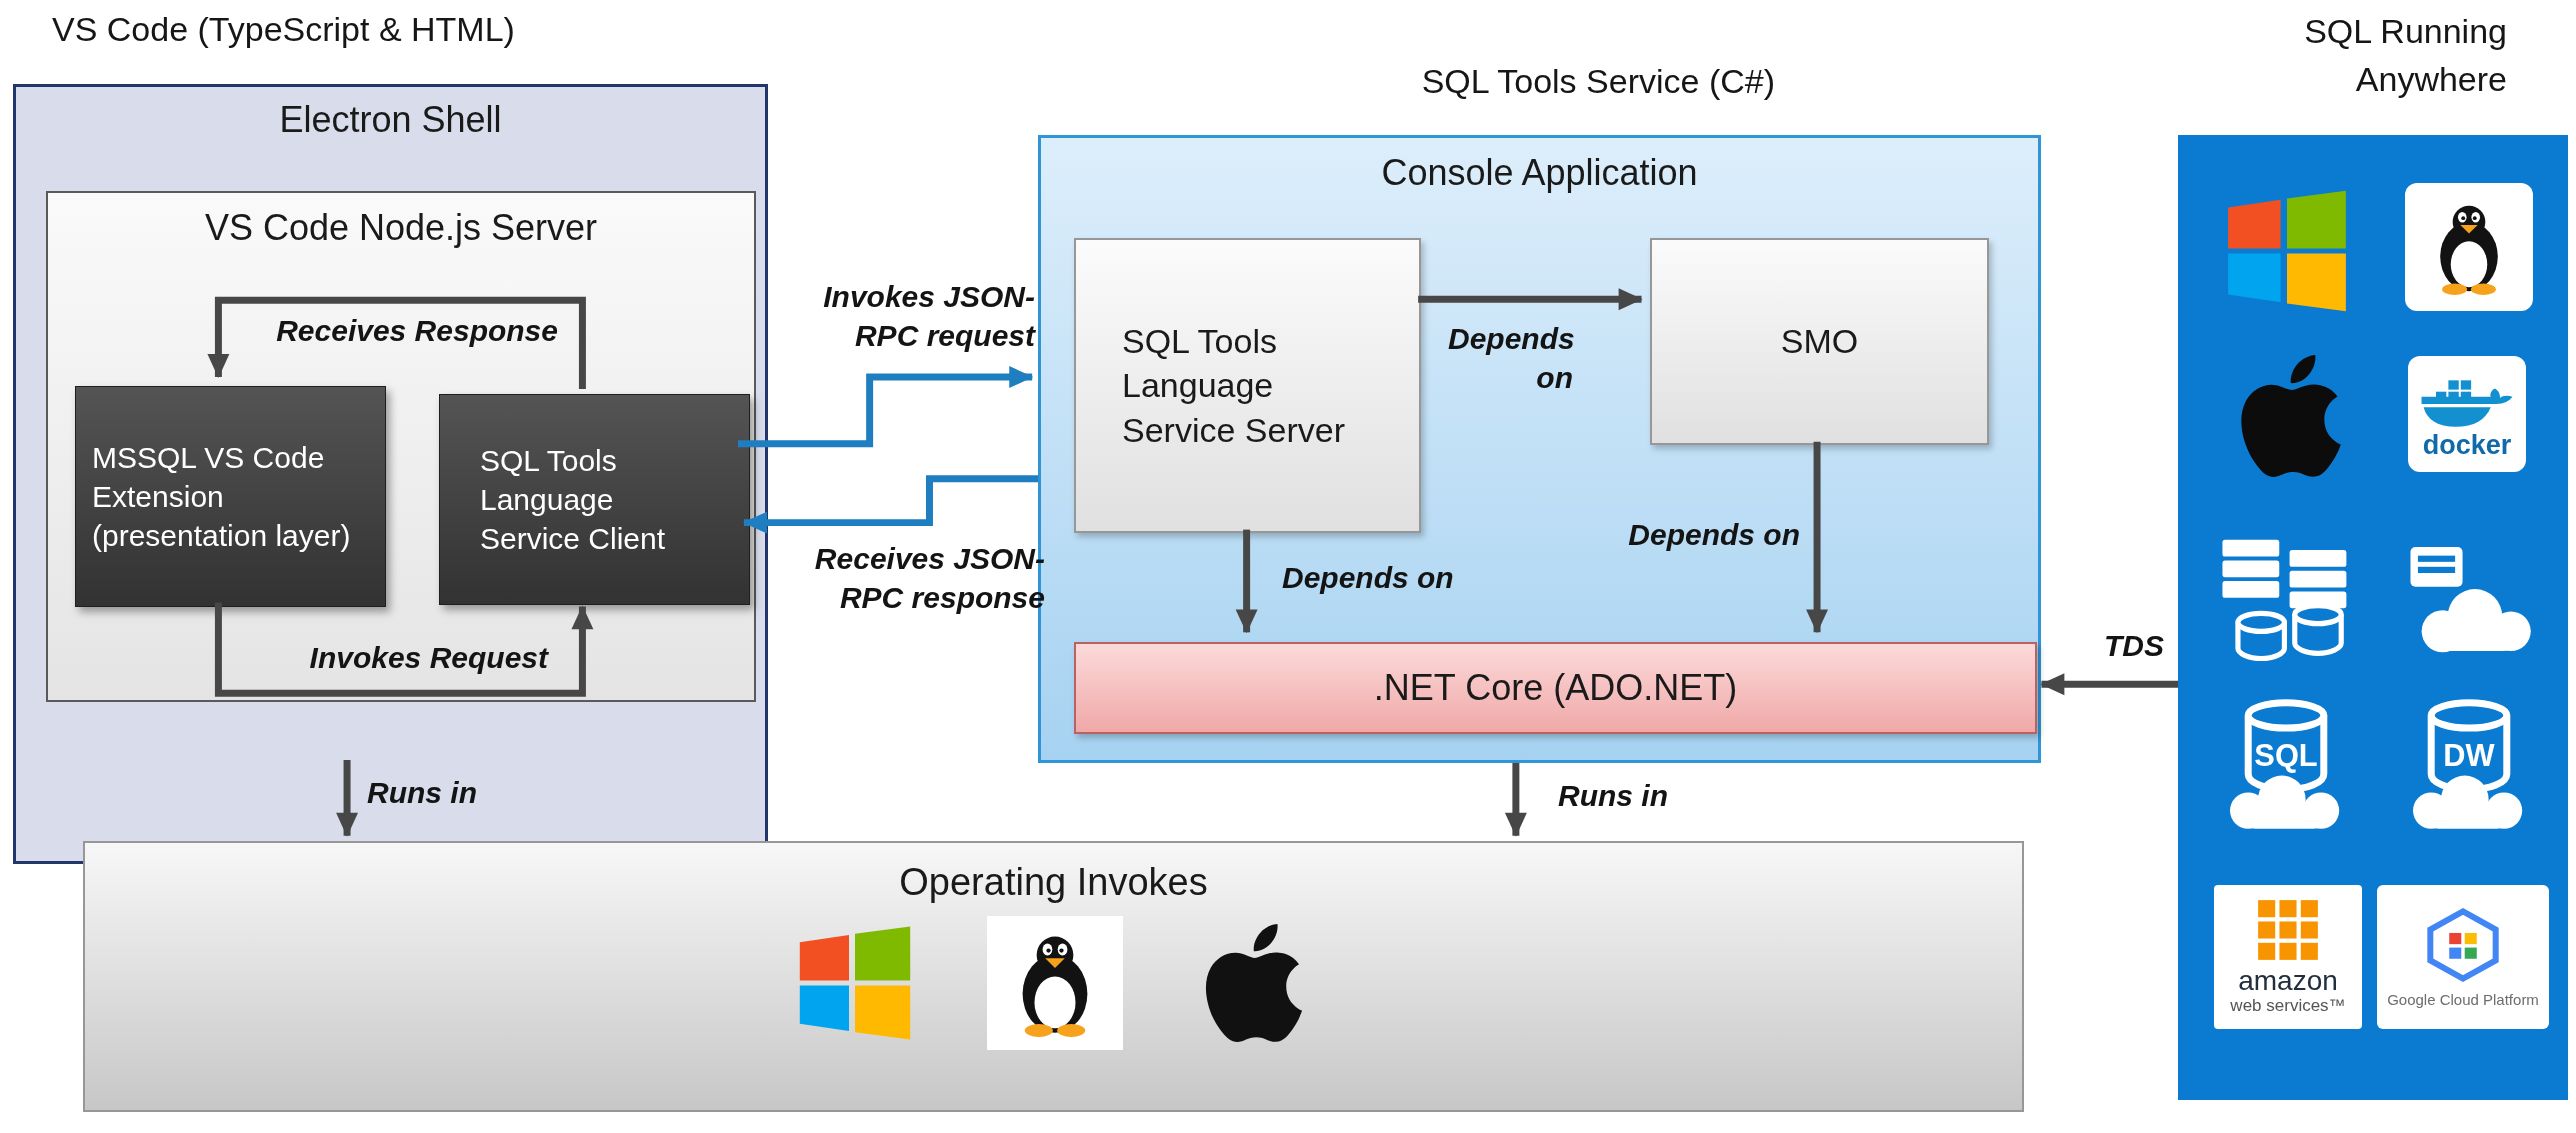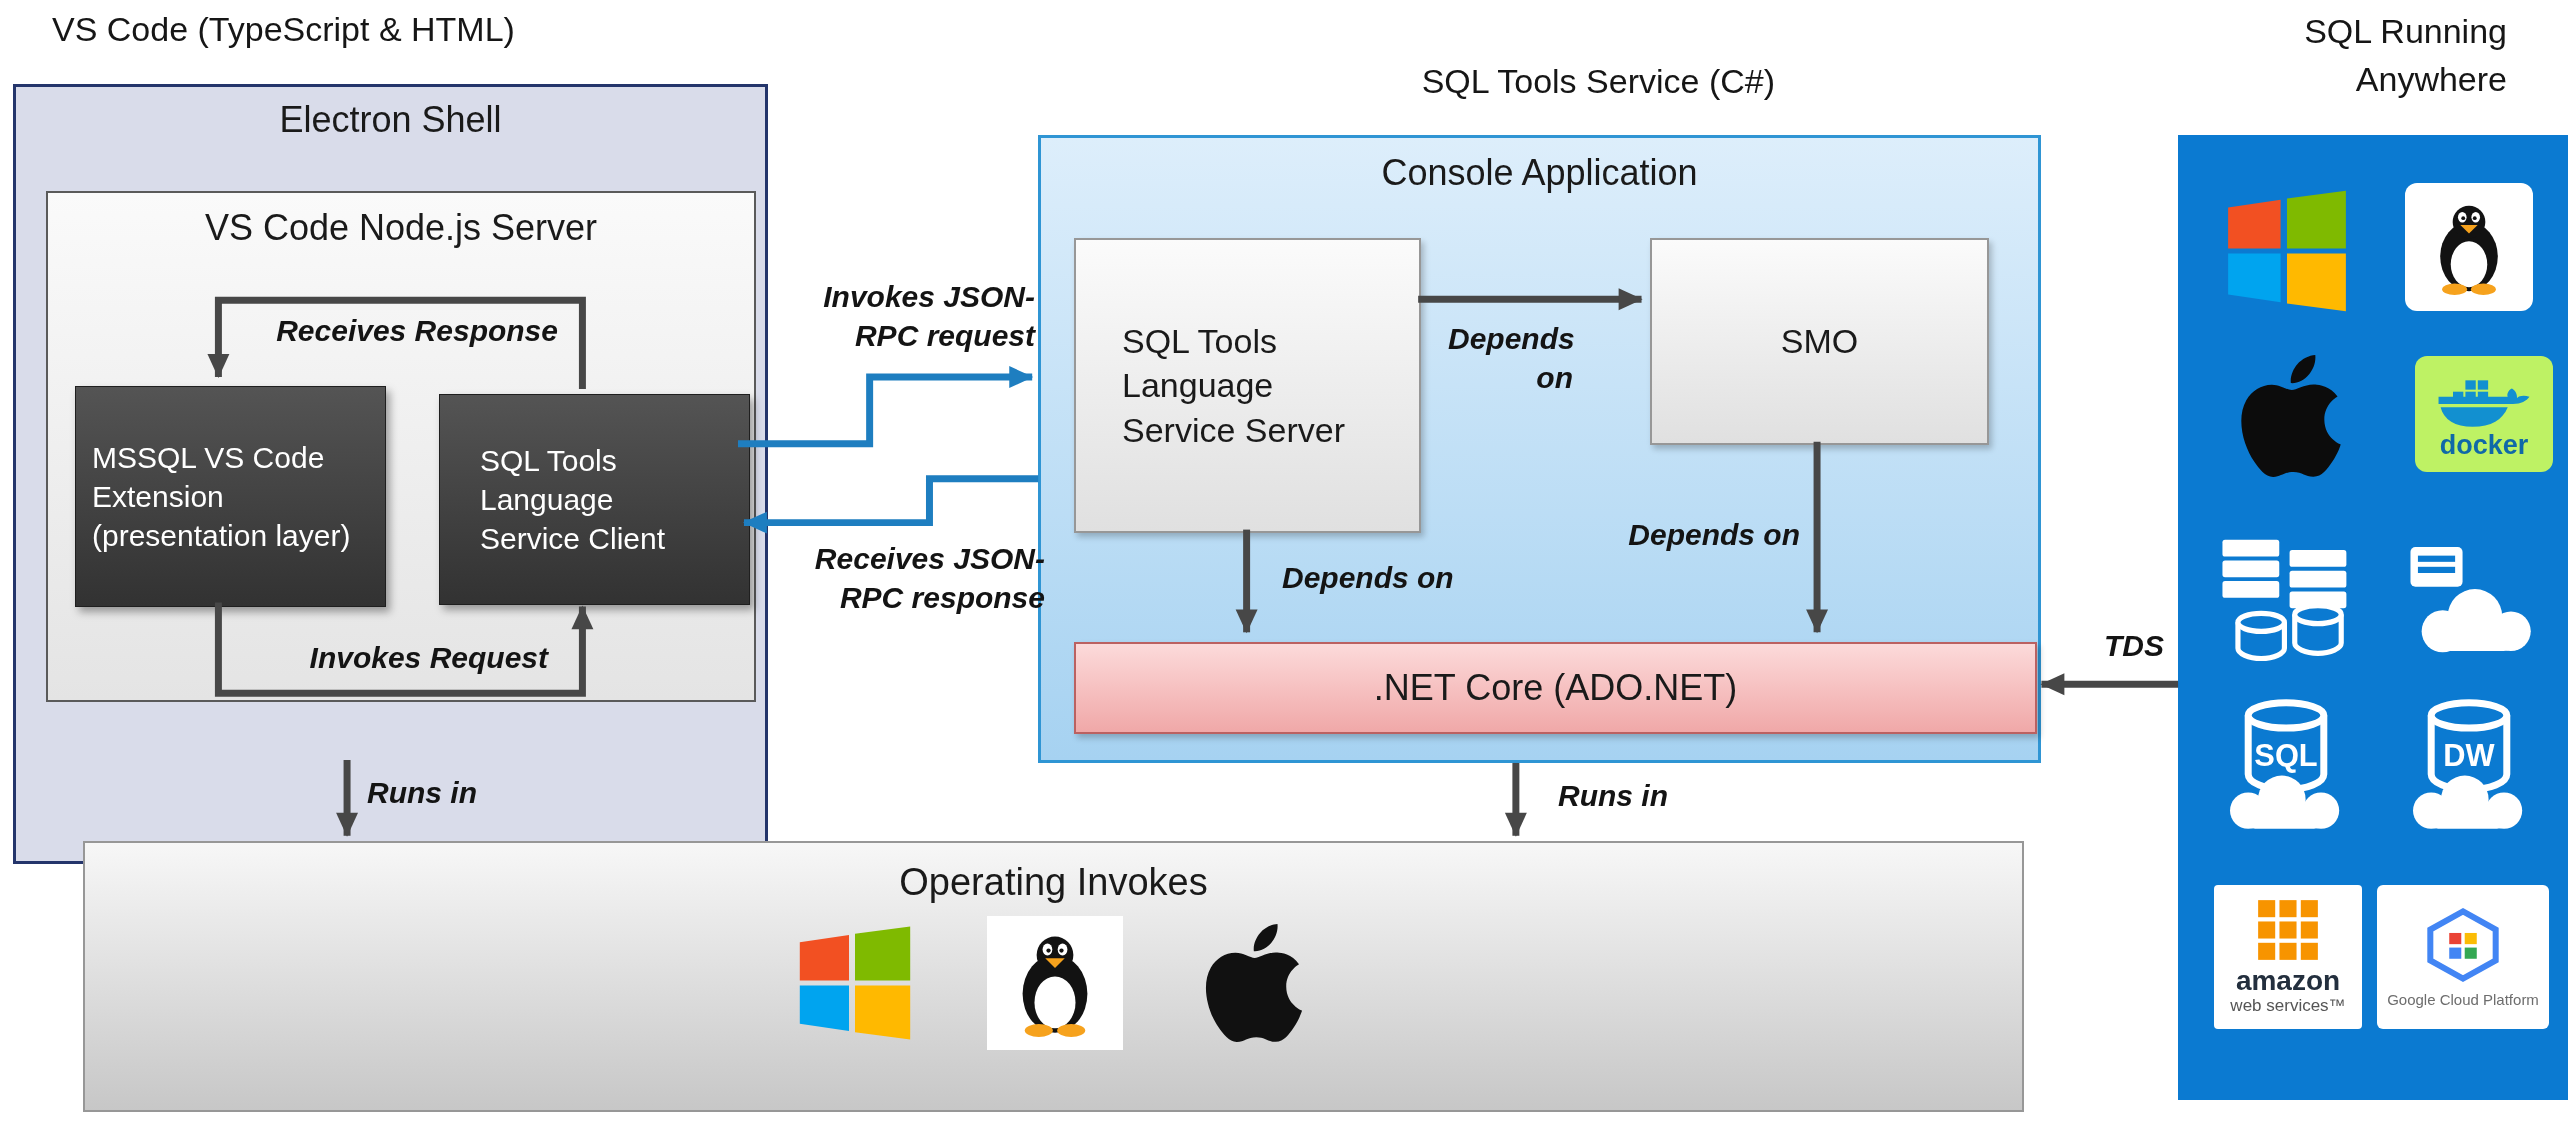--- a/index.html
+++ b/index.html
@@ -113,21 +113,21 @@
         <ellipse cx="65" cy="94" rx="13" ry="6" fill="#f6a21d"></ellipse>
       </svg>
     </span>
 
     <span class="abs" style="left:52px;top:211px">
       <svg width="122" height="140" viewBox="0 0 24 24">
         <path fill="#0c0c0c" d="M12.152 6.896c-.948 0-2.415-1.078-3.96-1.04-2.04.027-3.91 1.183-4.961 3.014-2.117 3.675-.546 9.103 1.519 12.09 1.013 1.454 2.208 3.09 3.792 3.039 1.52-.065 2.09-.987 3.935-.987 1.831 0 2.35.987 3.96.948 1.637-.026 2.676-1.48 3.676-2.948 1.156-1.688 1.636-3.325 1.662-3.415-.039-.013-3.182-1.221-3.22-4.857-.026-3.04 2.48-4.494 2.597-4.559-1.429-2.09-3.623-2.324-4.39-2.376-2-.156-3.675 1.09-4.61 1.09zM15.53 3.83c.843-1.012 1.4-2.427 1.245-3.83-1.207.052-2.662.805-3.532 1.818-.78.896-1.454 2.338-1.273 3.714 1.338.104 2.715-.688 3.56-1.702z"></path>
       </svg>
     </span>
 
-    <span class="abs whitecard" style="left:237px;top:221px;width:138px;height:116px;background:#bef264">
+    <span class="abs whitecard" style="left:230px;top:221px;width:118px;height:116px;background:#ffffff">
       <svg width="110" height="62" viewBox="0 0 100 60">
         <g fill="#1290d0">
           <rect x="20" y="21" width="10" height="9"></rect>
           <rect x="32" y="21" width="10" height="9"></rect>
           <rect x="44" y="21" width="10" height="9"></rect>
           <rect x="32" y="10" width="10" height="9"></rect>
           <rect x="44" y="10" width="10" height="9"></rect>
           <path d="M6 33 h72 c8 0 13-3 16-7 c-5-2-10-1-12 1 c0-5-3-8-5-9 c-4 2-5 6-4 8 H6 z"></path>
           <path d="M8 36 c3 12 14 19 31 19 c18 0 29-7 34-19 z"></path>
         </g>
@@ -203,21 +203,21 @@
             <rect x="22" y="2" width="16" height="16"></rect>
             <rect x="42" y="2" width="16" height="16"></rect>
           <rect x="2" y="22" width="16" height="16"></rect>
             <rect x="22" y="22" width="16" height="16"></rect>
             <rect x="42" y="22" width="16" height="16"></rect>
           <rect x="2" y="42" width="16" height="16"></rect>
             <rect x="22" y="42" width="16" height="16"></rect>
             <rect x="42" y="42" width="16" height="16"></rect>
         </g>
       </svg>
-      <span style="font-weight:bold;font-size:28px;color:#232f3e;line-height:1.1;margin-top:4px">amazon</span>
+      <span style="font-weight:normal;font-size:28px;color:#232f3e;line-height:1.1;margin-top:4px">amazon</span>
       <span style="font-size:17px;color:#555;line-height:1.1">web services™</span>
     </span>
 
     <span class="abs whitecard" style="left:199px;top:750px;width:172px;height:144px;border-radius:6px">
       <svg width="86" height="76" viewBox="0 0 100 88">
         <polygon points="50,5 88,26 88,62 50,83 12,62 12,26" fill="none" stroke="#4285f4" stroke-width="7"></polygon>
         <rect x="34" y="30" width="14" height="13" fill="#ea4335"></rect>
         <rect x="52" y="30" width="14" height="13" fill="#fbbc05"></rect>
         <rect x="34" y="47" width="14" height="13" fill="#4285f4"></rect>
         <rect x="52" y="47" width="14" height="13" fill="#34a853"></rect>

